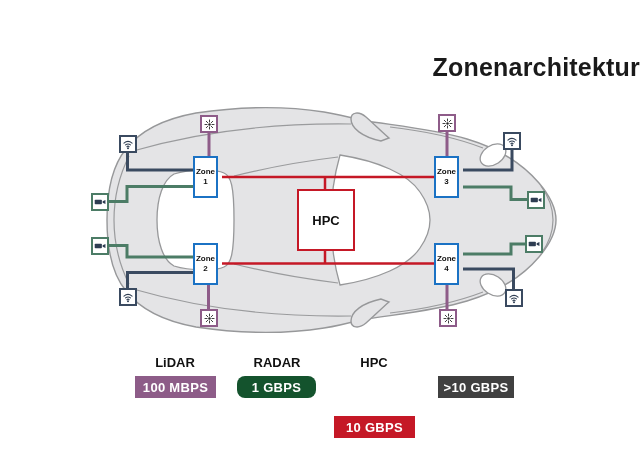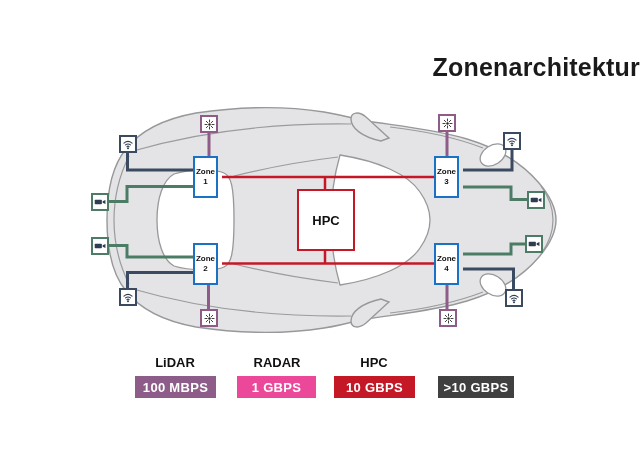--- a/index.html
+++ b/index.html
@@ -33,21 +33,21 @@
   .car-body{fill:#e4e4e6;stroke:#97989a;stroke-width:1.4;}
   .car-white{fill:#ffffff;stroke:#97989a;stroke-width:1.3;}
   .car-line{fill:none;stroke:#9a9b9d;stroke-width:1.2;}
 
   
   .lg-name{position:absolute;top:355px;width:82px;text-align:center;
            font-size:13px;font-weight:bold;color:#111;}
   .lg-bar{position:absolute;top:376px;height:22px;display:flex;align-items:center;
           justify-content:center;color:#fff;font-size:13px;font-weight:bold;letter-spacing:.3px;}
   .lg-bar.lidar{background:#8d5c88;}
-  .lg-bar.radar{background:#ec4899;}
+  .lg-bar.radar{background:#14532d;border-radius:8px;}
   .lg-bar.hpc{background:#c51826;}
   .lg-bar.camera{background:#404040;}
 </style>
 </head>
 <body>
 
 <div class="stage">
 
   <div class="title">Zonenarchitektur</div>
 
@@ -241,16 +241,16 @@
       <polygon points="12.4,8 16,6.3 16,11.7 12.4,10" fill="#2e3d52"></polygon>
     </svg>
   </div>
 
   <div class="lg-name" style="left:236px;">RADAR</div>
   <div class="lg-name" style="left:134px;">LiDAR</div>
   <div class="lg-name" style="left:333px;">HPC</div>
 
   <div class="lg-bar lidar" style="left:135px;width:81px;">100 MBPS</div>
   <div class="lg-bar radar" style="left:237px;width:79px;">1 GBPS</div>
-  <div class="lg-bar hpc" style="left:334px;width:81px;">10 GBPS</div>
+  <div class="lg-bar hpc" style="left:334px;width:81px;margin-top:40px;">10 GBPS</div>
   <div class="lg-bar camera" style="left:438px;width:76px;">&gt;10 GBPS</div>
 
 </div>
 
 </body></html>

